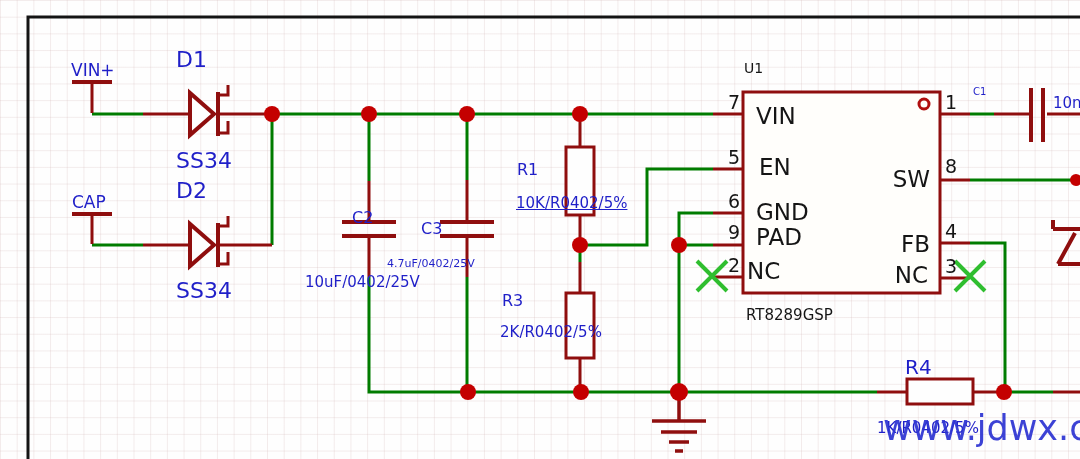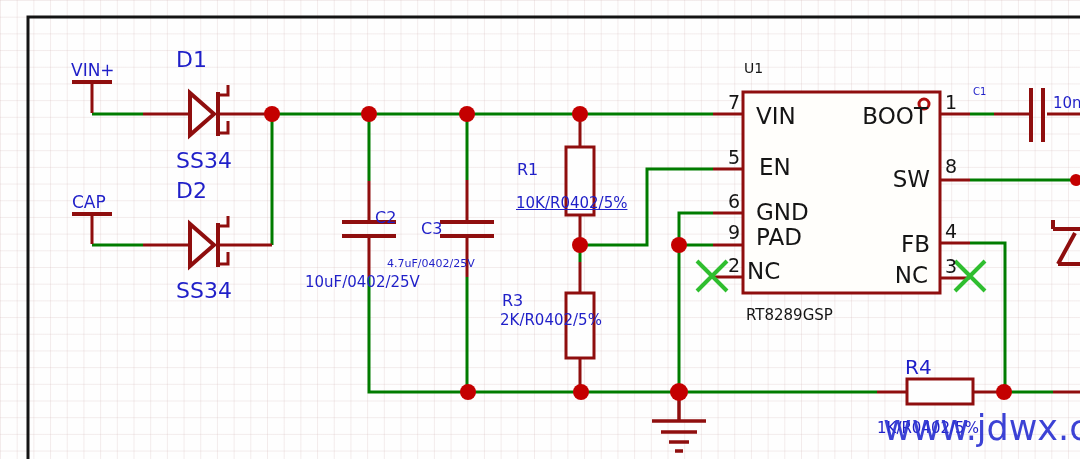--- a/index.html
+++ b/index.html
@@ -152,29 +152,29 @@
   </svg>
 
   <div class="lbl" style="left:71px;top:61px;font-size:17px;">VIN+</div>
   <div class="lbl" style="left:72px;top:193px;font-size:17px;">CAP</div>
 
   <div class="lbl" style="left:176px;top:48px;font-size:22px;">D1</div>
   <div class="lbl" style="left:176px;top:149px;font-size:22px;">SS34</div>
   <div class="lbl" style="left:176px;top:179px;font-size:22px;">D2</div>
   <div class="lbl" style="left:176px;top:279px;font-size:22px;">SS34</div>
 
-  <div class="lbl" style="left:352px;top:209px;font-size:16px;margin-left:23px;">C2</div>
+  <div class="lbl" style="left:352px;top:209px;font-size:16px;">C2</div>
   <div class="lbl" style="left:305px;top:274px;font-size:15px;text-align:right;">10uF/0402/25V</div>
   <div class="lbl" style="left:421px;top:209px;font-size:16px;margin-top:11px;">C3</div>
   <div class="lbl" style="left:387px;top:258px;font-size:11px;">4.7uF/0402/25V</div>
 
   <div class="lbl" style="left:517px;top:161px;font-size:16px;">R1</div>
   <div class="lbl" style="left:516px;top:195px;font-size:15px;text-decoration:underline;">10K/R0402/5%</div>
   <div class="lbl" style="left:502px;top:292px;font-size:16px;">R3</div>
-  <div class="lbl" style="left:500px;top:312px;font-size:15px;">2K/R0402/5%</div>
+  <div class="lbl" style="left:500px;top:324px;font-size:15px;">2K/R0402/5%</div>
 
   <div class="lbl" style="left:905px;top:356px;font-size:20px;">R4</div>
   <div class="lbl" style="left:877px;top:420px;font-size:15px;">1K/R0402/5%</div>
 
   <div class="lbl" style="left:973px;top:86px;font-size:10px;">C1</div>
   <div class="lbl" style="left:1053px;top:95px;font-size:15px;">10nF</div>
 
   <div class="lbl blk" style="left:744px;top:61px;font-size:14px;">U1</div>
   <div class="lbl blk" style="left:746px;top:307px;font-size:15px;">RT8289GSP</div>
 
@@ -188,20 +188,19 @@
   <div class="lbl num" style="left:945px;top:156px;">8</div>
   <div class="lbl num" style="left:945px;top:221px;">4</div>
   <div class="lbl num" style="left:945px;top:256px;">3</div>
 
   <div class="lbl pinname" style="left:756px;top:104px;">VIN</div>
   <div class="lbl pinname" style="left:759px;top:155px;">EN</div>
   <div class="lbl pinname" style="left:756px;top:200px;">GND</div>
   <div class="lbl pinname" style="left:756px;top:225px;">PAD</div>
   <div class="lbl pinname" style="left:747px;top:259px;">NC</div>
 
-  <div class="lbl pinname ralign" style="left:778px;top:104px;width:150px;">BOOT</div>
   <div class="lbl pinname ralign" style="left:778px;top:167px;width:152px;">SW</div>
   <div class="lbl pinname ralign" style="left:778px;top:232px;width:152px;">FB</div>
   <div class="lbl pinname ralign" style="left:778px;top:263px;width:150px;">NC</div>
 
   <div class="lbl watermark" style="left:883px;top:409px;"><span>www.jdwx.cn</span></div>
 
 </div>
 
 </body></html>

